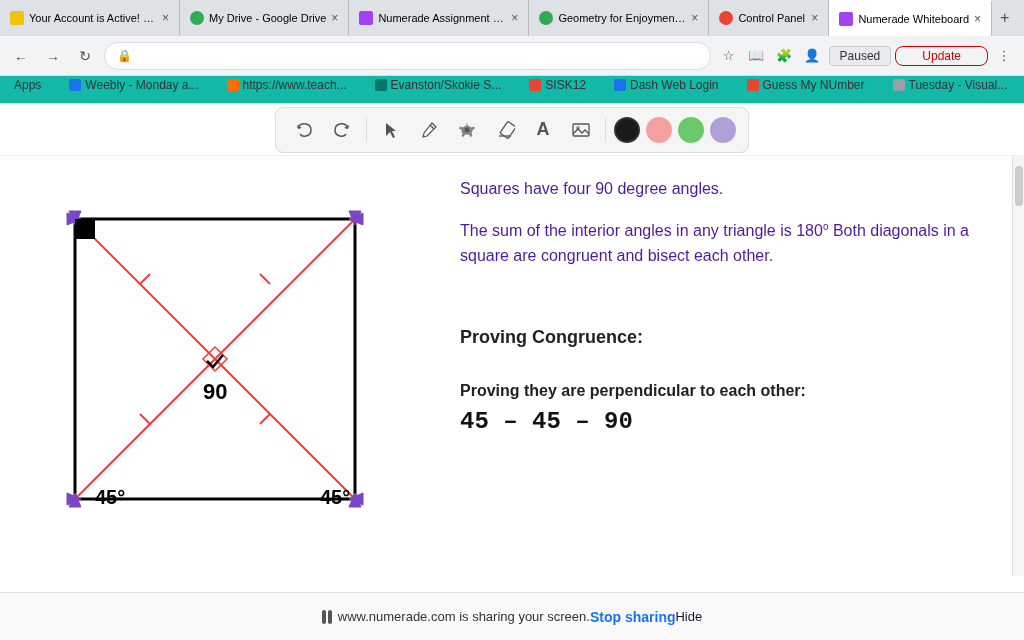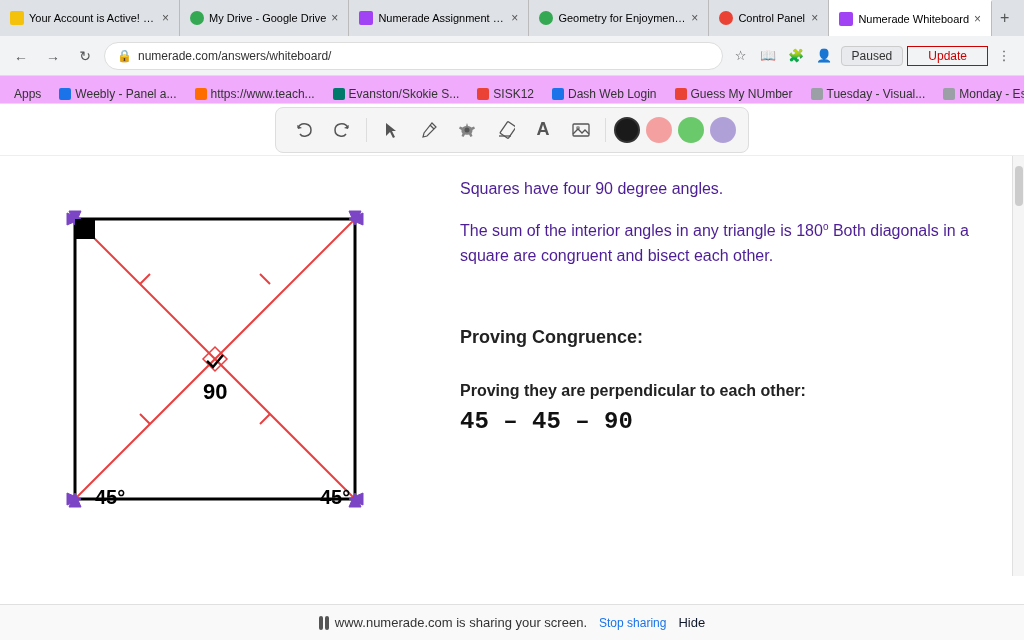--- a/index.html
+++ b/index.html
@@ -111,35 +111,35 @@
       border: 1px solid #ccc;
       border-radius: 4px;
       padding: 2px 10px;
       font-size: 12px;
       cursor: pointer;
       color: #333;
     }
     .update-btn {
       background: transparent;
       border: 1px solid #c00;
-      border-radius: 0;
-      padding: 2px 20px;
+      border-radius: 8px;
+      padding: 2px 26px;
       font-size: 12px;
       cursor: pointer;
       color: #c00;
     }
 
     
     #bookmarksbar {
       height: 28px;
-      background: #f0abfc;
-      display: flex;
-      align-items: flex-end;
+      background: #14b8a6;
+      display: flex;
+      align-items: flex-start;
       padding: 0 8px;
-      gap: 6px;
+      gap: 16px;
       border-bottom: 1px solid #e0e0e0;
       font-size: 12px;
       overflow: hidden;
     }
     .bookmark {
       display: flex;
       align-items: center;
       gap: 4px;
       padding: 2px 6px;
       cursor: pointer;
@@ -258,27 +258,26 @@
       height: 40px;
       background: #ccc;
       border-radius: 4px;
       position: absolute;
       top: 10px;
       left: 2px;
     }
 
     
     #screenshare-bar {
-      height: 36px;
+      height: 48px;
       background: #f9f9f9;
       border-top: 1px solid #e0e0e0;
       display: flex;
       align-items: center;
       justify-content: center;
-      gap: 12px;
       font-size: 13px;
       color: #333;
       position: absolute;
       bottom: 0;
       left: 0;
       right: 0;
     }
     .screenshare-indicator {
       display: flex;
       align-items: center;
@@ -291,23 +290,23 @@
     .dot {
       width: 4px;
       height: 14px;
       background: #555;
       border-radius: 2px;
     }
     .stop-sharing-btn {
       background: transparent;
       border: none;
       color: #1a73e8;
-      font-size: 12px;
-      cursor: pointer;
-      font-weight: 400;
+      font-size: 14px;
+      cursor: pointer;
+      font-weight: 700;
     }
     .hide-btn {
       background: transparent;
       border: none;
       color: #0f172a;
       font-size: 13px;
       cursor: pointer;
       font-weight: 500;
     }
 
@@ -365,40 +364,39 @@
   </div>
   <div class="tab-add">+</div>
 </div>
 
 <div id="addressbar">
   <div class="nav-btn">←</div>
   <div class="nav-btn">→</div>
   <div class="nav-btn">↻</div>
   <div class="url-bar">
     <span>🔒</span>
-    <span>numerade.com/answers/whiteboard/</span>
   </div>
   <div class="address-icons">
     <div class="address-icon">☆</div>
     <div class="address-icon">📖</div>
     <div class="address-icon">🧩</div>
     <div class="address-icon">👤</div>
     <button class="paused-btn">Paused</button>
     <button class="update-btn">Update</button>
     <div class="address-icon">⋮</div>
   </div>
 </div>
 
 <div id="bookmarksbar">
   <div class="bookmark">
     <span>Apps</span>
   </div>
   <div class="bookmark">
     <div class="tab-favicon fav-blue" style="width:12px;height:12px;"></div>
-    <span>Weebly - Panel a...</span>
+    <span>Weebly - Monday a...</span>
   </div>
   <div class="bookmark">
     <div class="tab-favicon fav-orange" style="width:12px;height:12px;"></div>
     <span>https://www.teach...</span>
   </div>
   <div class="bookmark">
     <div class="tab-favicon fav-teal" style="width:12px;height:12px;"></div>
     <span>Evanston/Skokie S...</span>
   </div>
   <div class="bookmark">

